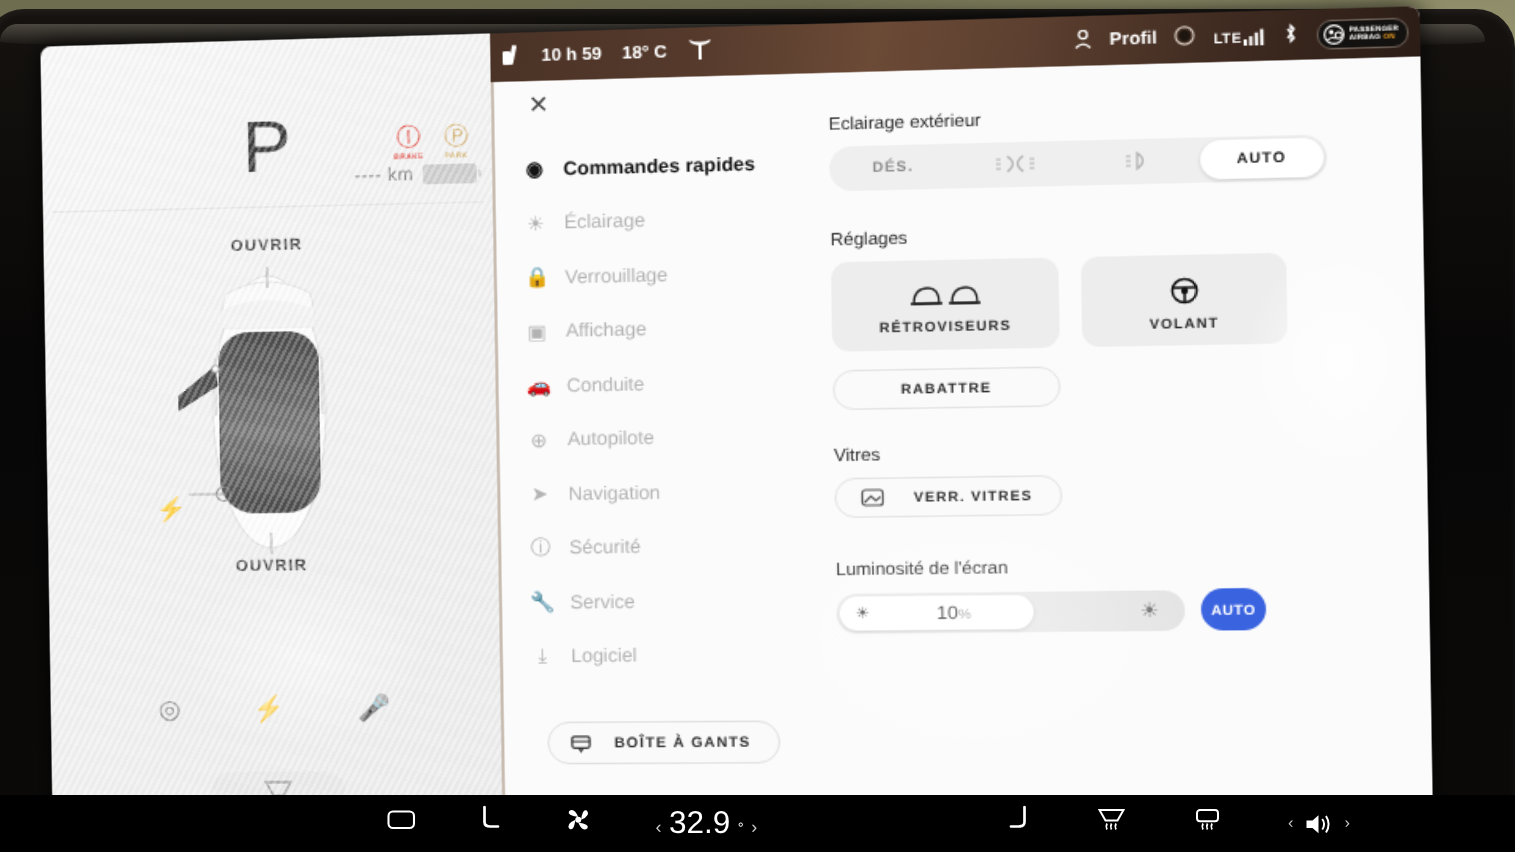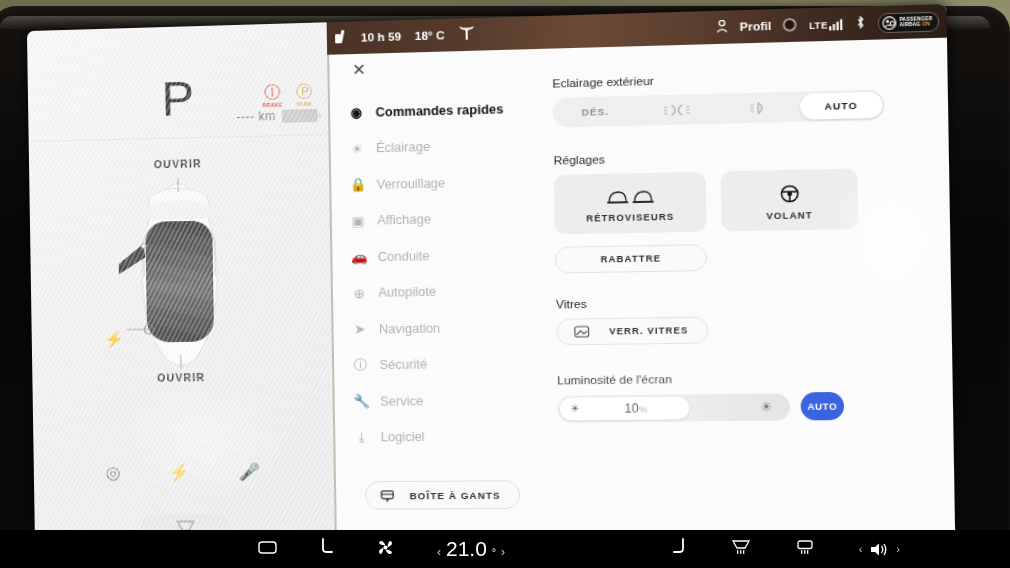--- a/index.html
+++ b/index.html
@@ -475,21 +475,21 @@
       <svg width="19" height="19" viewBox="0 0 20 20">
           <circle cx="10" cy="10" r="2.1" fill="#fff"></circle>
           <path d="M10 8 Q7 1 3.5 4 Q2 7 10 8" fill="#fff"></path>
           <path d="M12 10 Q19 7 16 3.5 Q13 2 12 10" fill="#fff"></path>
           <path d="M10 12 Q13 19 16.5 16 Q18 13 10 12" fill="#fff"></path>
           <path d="M8 10 Q1 13 4 16.5 Q7 18 8 10" fill="#fff"></path>
         </svg>
     </span>
     <span class="temp">
       <span class="arw">‹</span>
-      <span>21.0</span>
+      <span>32.9</span>
       <span class="deg">°</span>
       <span class="arw">›</span>
     </span>
   </div>
   <div class="cr">
     <span>
       <svg width="15" height="19" viewBox="0 0 15 19">
           <path d="M11 1 L11 11 Q11 14 7 14 L2 14" fill="none" stroke="#fff" stroke-width="1.8" stroke-linecap="round"></path>
         </svg>
     </span>

